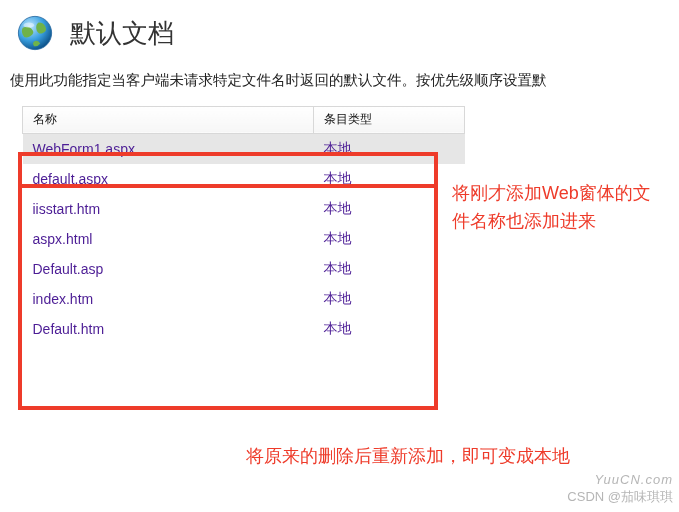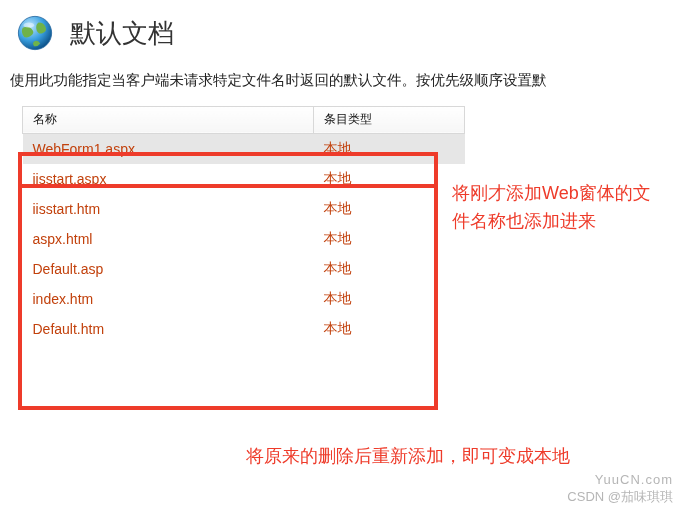--- a/index.html
+++ b/index.html
@@ -49,21 +49,21 @@
     font-weight: 400;
     font-size: 12px;
     color: #111;
     background: linear-gradient(#fff,#f6f6f6);
     border: 1px solid #d8d8d8;
     padding: 4px 10px;
     height: 18px;
   }
   table.list td {
     font-size: 14px;
-    color: #c2410c;
+    color: #4c1d95;
     padding: 5px 10px;
     border: none;
     height: 20px;
     background: #fff;
   }
   table.list tr.selected td {
     background: #e6e6e6;
   }
   .col-name { width: 270px; }
   .col-type { width: 130px; }
@@ -112,21 +112,21 @@
     position: absolute;
     right: 6px;
     bottom: 6px;
     text-align: right;
     font-size: 13px;
     color: rgba(120,120,120,.55);
     line-height: 1.3;
     font-family: sans-serif;
     pointer-events: none;
   }
-  .watermark .line1 { letter-spacing: 1px; }
+  .watermark .line1 { letter-spacing: 1px; font-style: italic; }
 </style>
 </head>
 <body>
 
 <div class="header">
   <span class="header-icon">
     <svg viewBox="0 0 48 48">
       <defs>
         <radialGradient id="g1" cx="35%" cy="30%" r="75%">
           <stop offset="0%" stop-color="#bfe6ff"></stop>
@@ -153,21 +153,21 @@
         <th class="col-name">名称</th>
         <th class="col-type">条目类型</th>
       </tr>
     </thead>
     <tbody>
       <tr class="selected">
         <td>WebForm1.aspx</td>
         <td>本地</td>
       </tr>
       <tr>
-        <td>iisstart.aspx</td>
+        <td>default.aspx</td>
         <td>本地</td>
       </tr>
       <tr>
         <td>iisstart.htm</td>
         <td>本地</td>
       </tr>
       <tr>
         <td>aspx.html</td>
         <td>本地</td>
       </tr>

